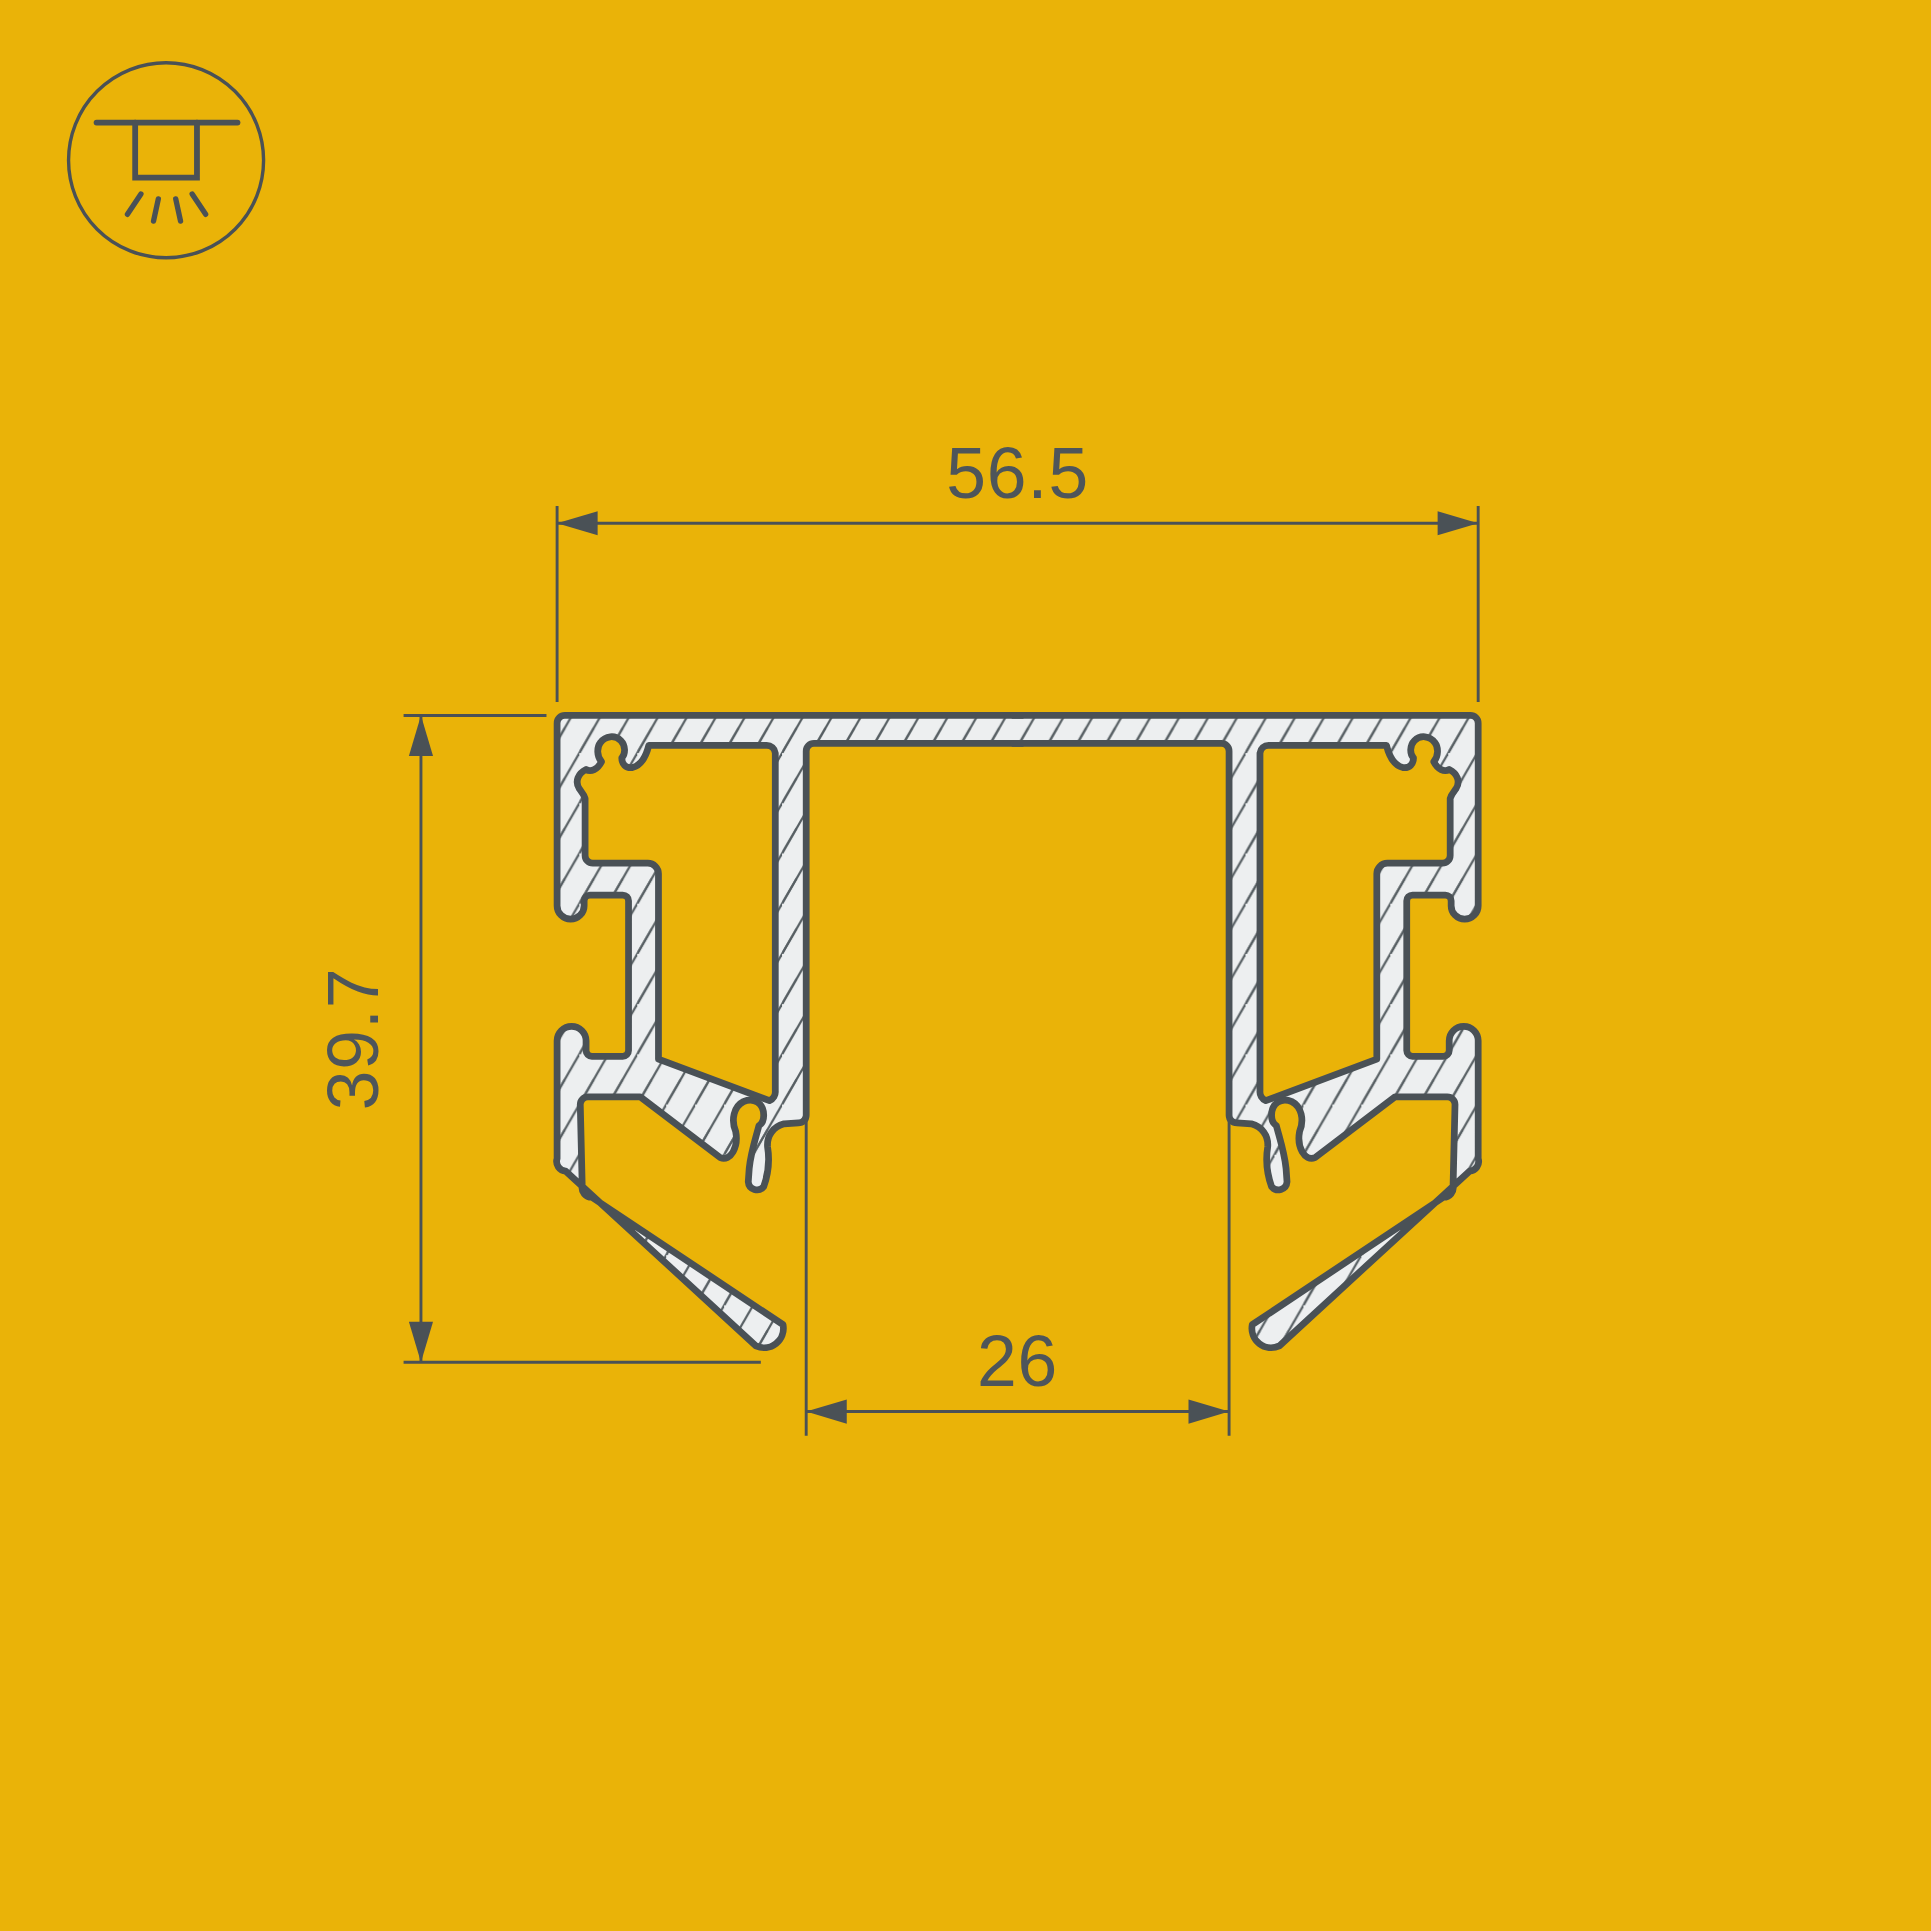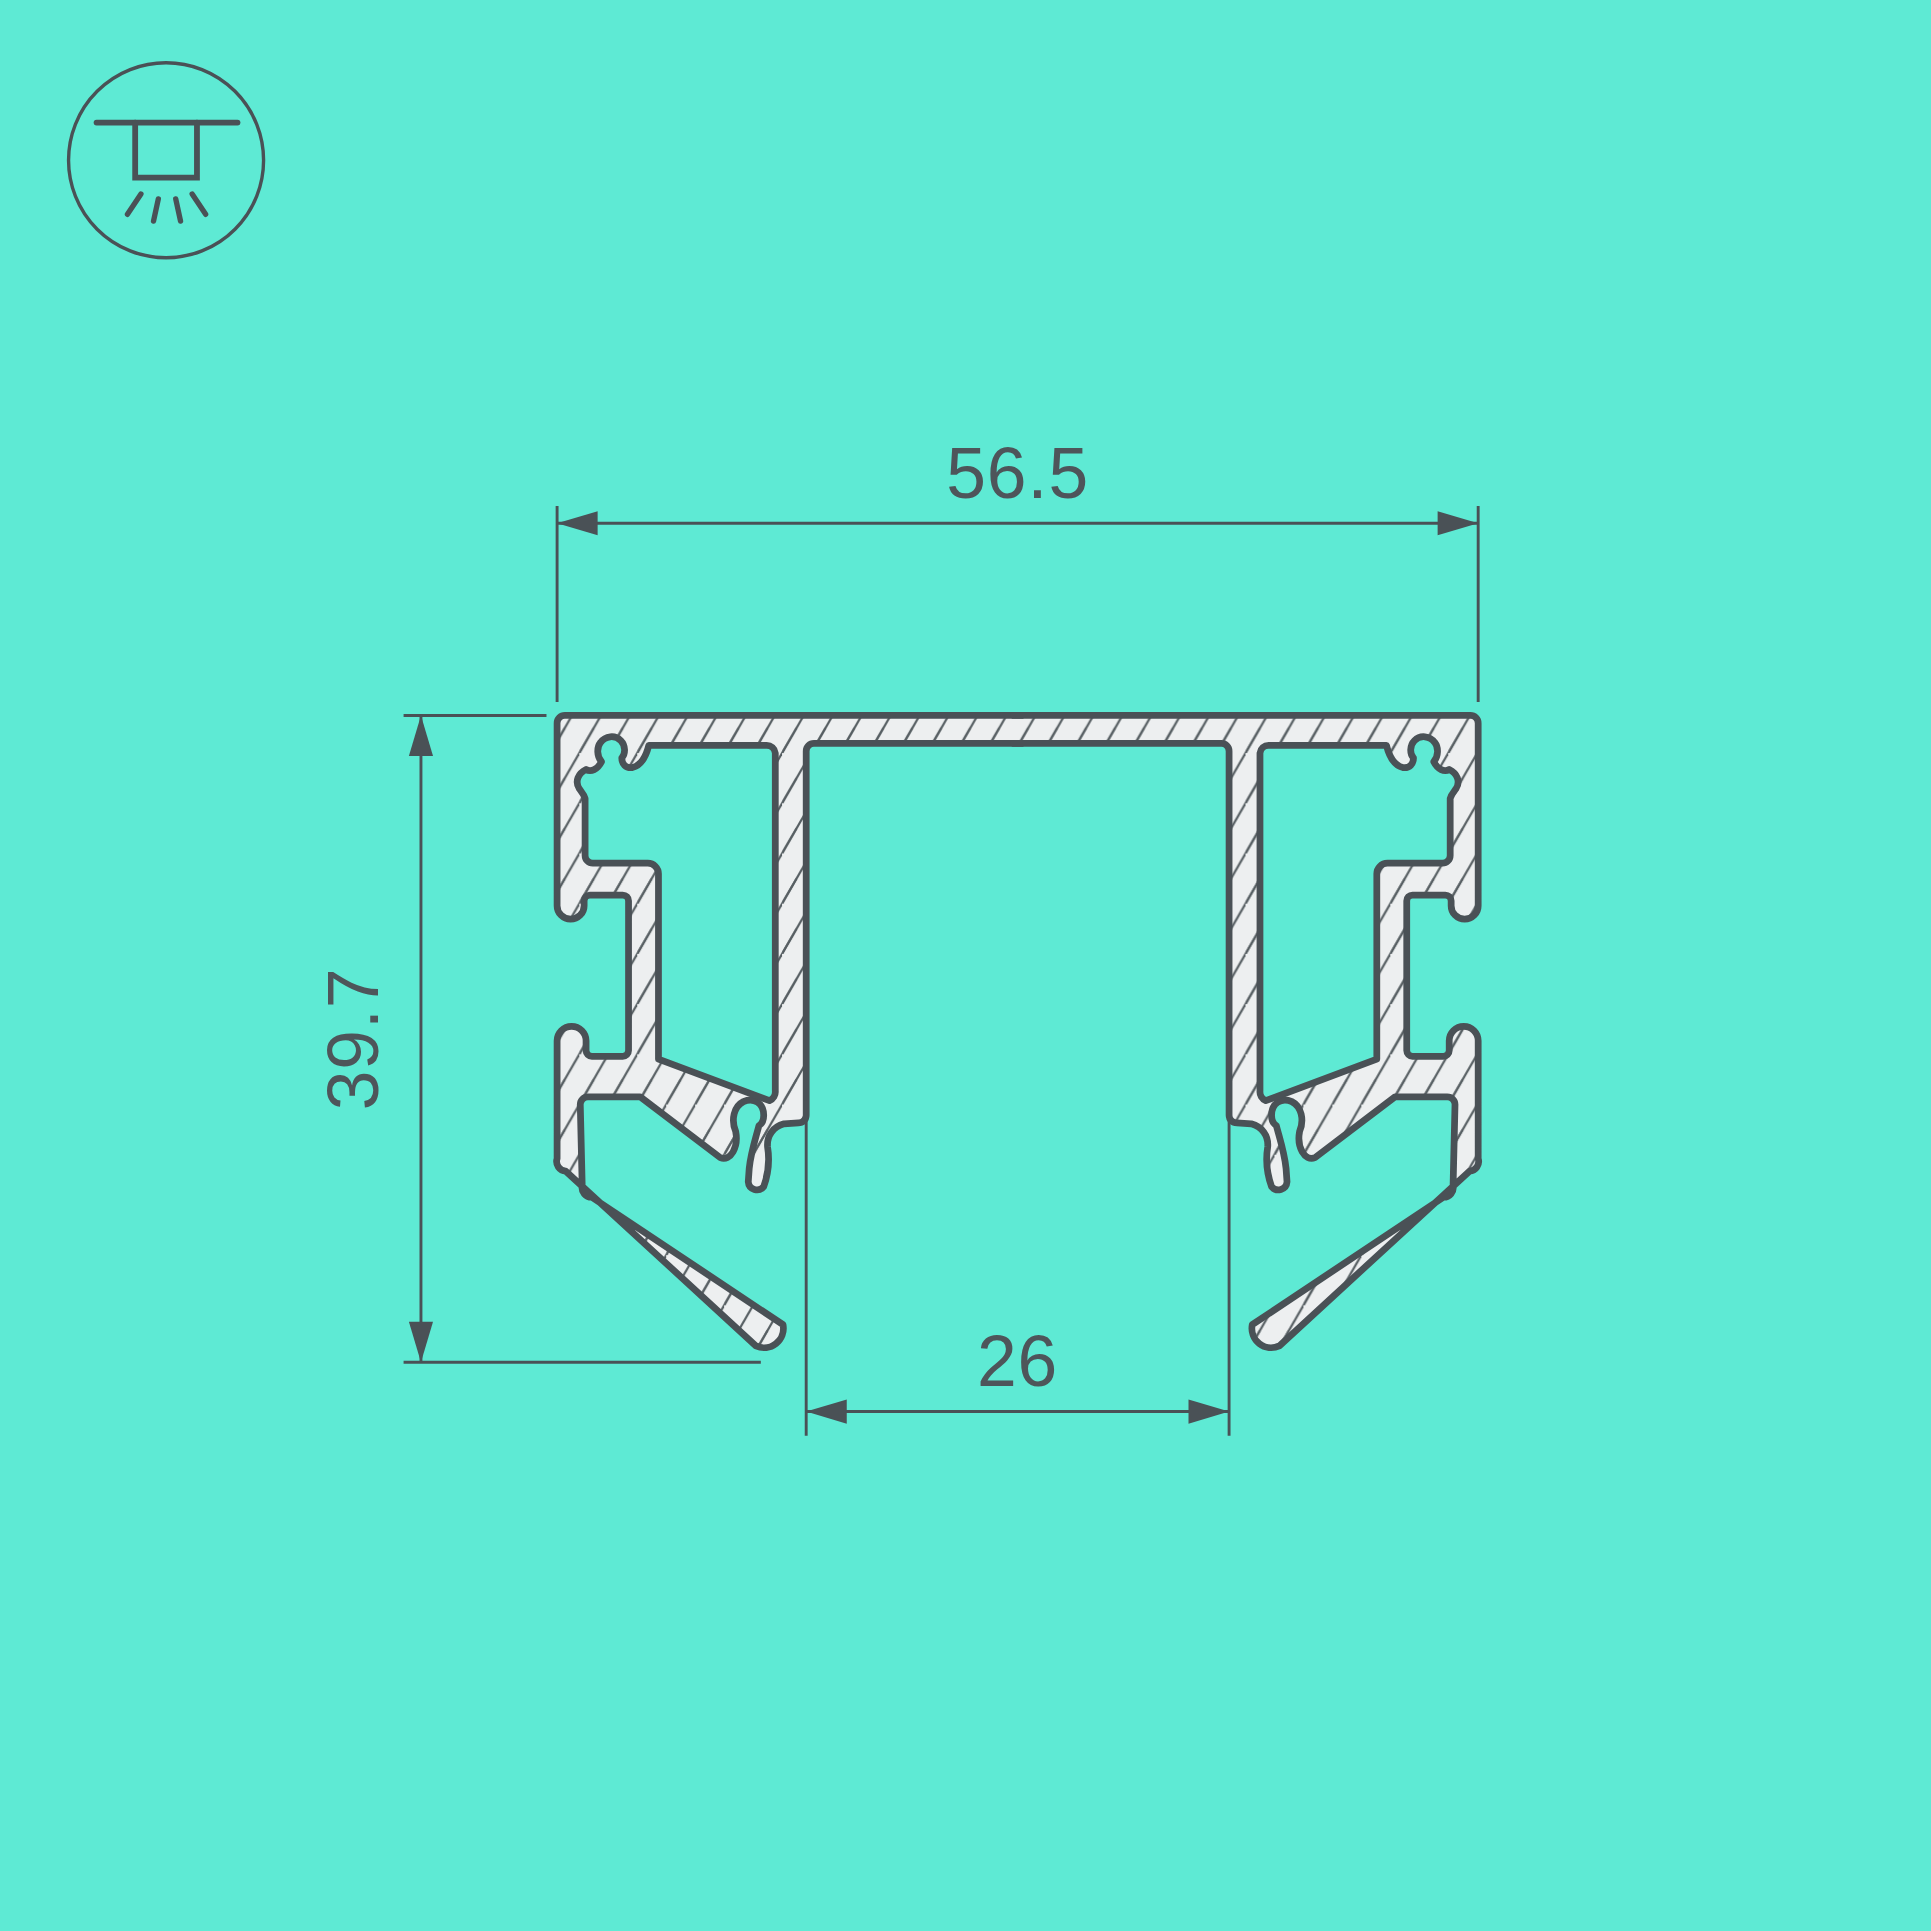--- a/index.html
+++ b/index.html
@@ -1,16 +1,16 @@
 <!DOCTYPE html>
 <html><head>
 <meta charset="utf-8">
 <style>
   html,body{margin:0;padding:0;background:#fff;}
-  .canvas{position:relative;width:1931px;height:1931px;background:#5eead4;overflow:hidden;
+  .canvas{position:relative;width:1931px;height:1931px;background:#eab308;overflow:hidden;
           font-family:"Liberation Sans", sans-serif;}
   svg{position:absolute;left:0;top:0;}
   text{font-family:"Liberation Sans", sans-serif;font-weight:400;}
   .dimlabel{font-size:74px;letter-spacing:1px;}
 </style>
 </head>
 <body>
 
 <div class="canvas">
 <svg width="1931" height="1931" viewBox="0 0 2000 2000">

